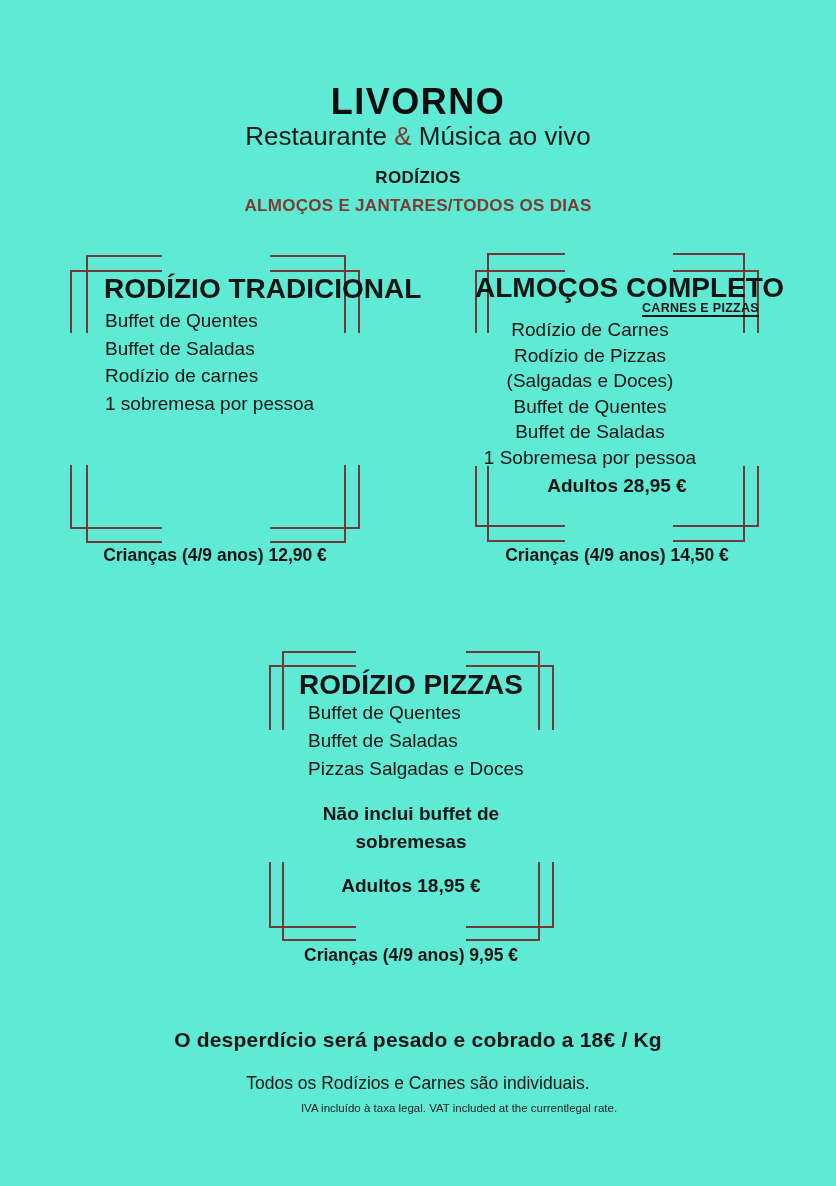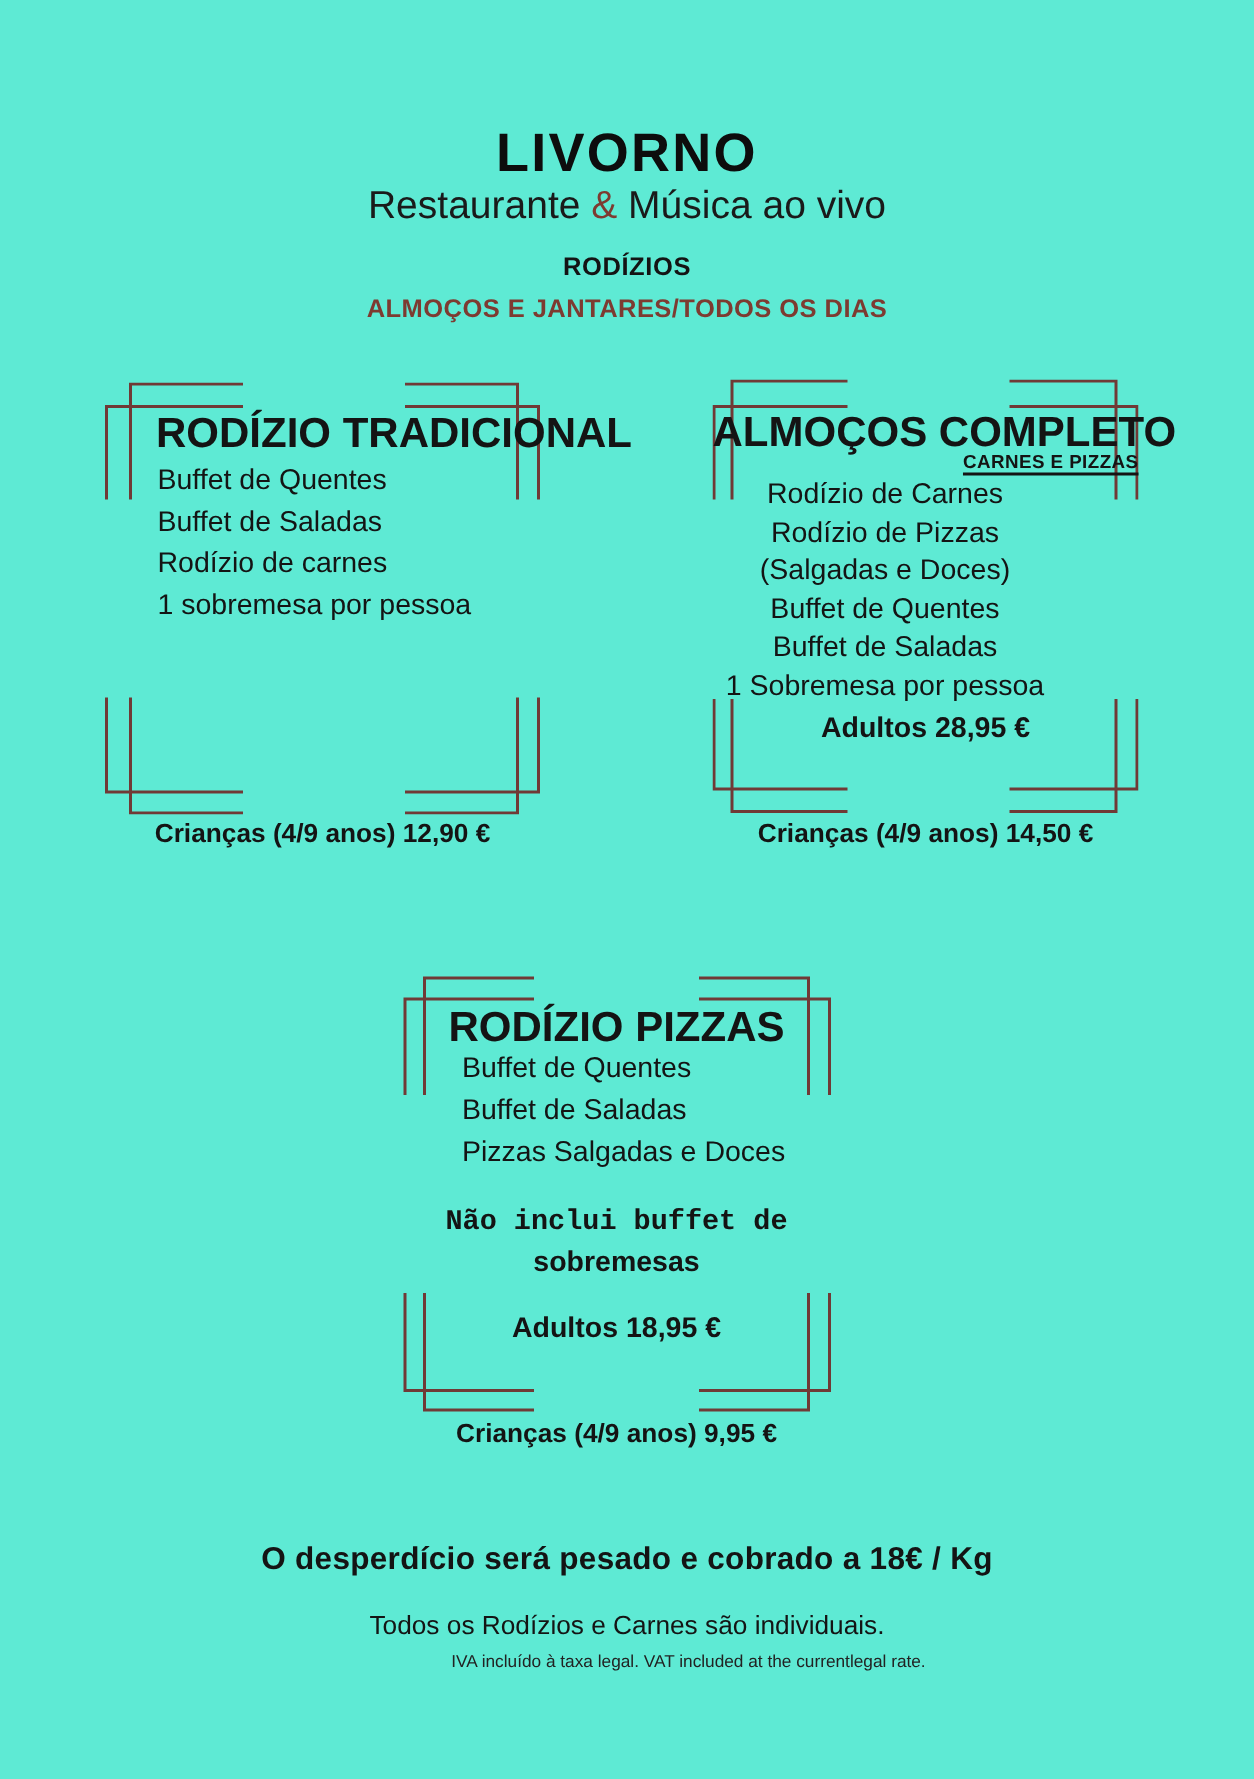--- a/index.html
+++ b/index.html
@@ -109,21 +109,21 @@
         <path d="M15,212 L15,290 L88,290"></path>
       <path d="M285,212 L285,277 L198,277"></path>
         <path d="M271,212 L271,290 L198,290"></path>
     </svg>
     <div class="abs center card-title" style="top:23px;">RODÍZIO PIZZAS</div>
     <div class="abs b3-items">
       <div class="item">Buffet de Quentes</div>
       <div class="item">Buffet de Saladas</div>
       <div class="item">Pizzas Salgadas e Doces</div>
     </div>
-    <div class="abs center note-line" style="top:150px;font-family:Liberation Mono, monospace;">Não inclui buffet de</div>
+    <div class="abs center note-line" style="top:150px;">Não inclui buffet de</div>
     <div class="abs center note-line" style="top:178px;">sobremesas</div>
     <div class="abs center price price-adult" style="top:223px;">Adultos 18,95 €</div>
     <div class="abs center price price-child" style="top:249px;">Crianças (4/9 anos) 9,95 €</div>
   </section>
 
   <div class="center footer-warning">O desperdício será pesado e cobrado a 18€ / Kg</div>
   <div class="center footer-note">Todos os Rodízios e Carnes são individuais.</div>
   <div class="center footer-legal">IVA incluído à taxa legal. VAT included at the currentlegal rate.</div>
 
 </div>

